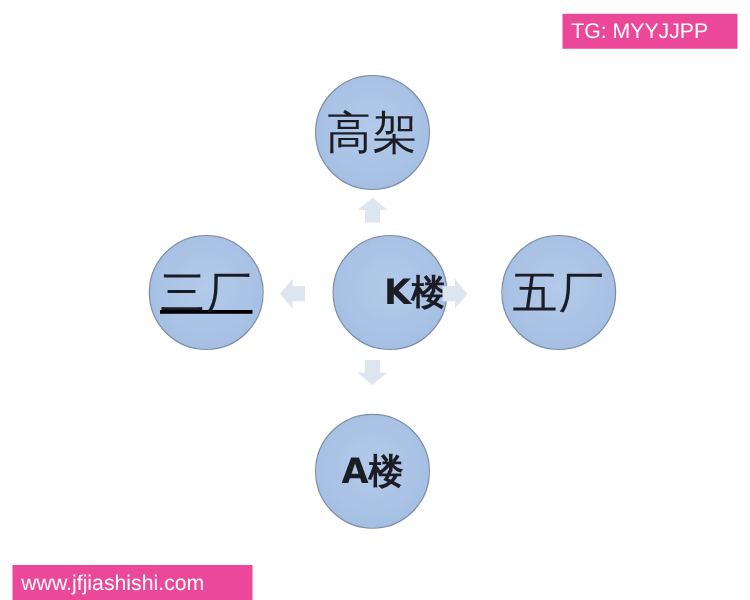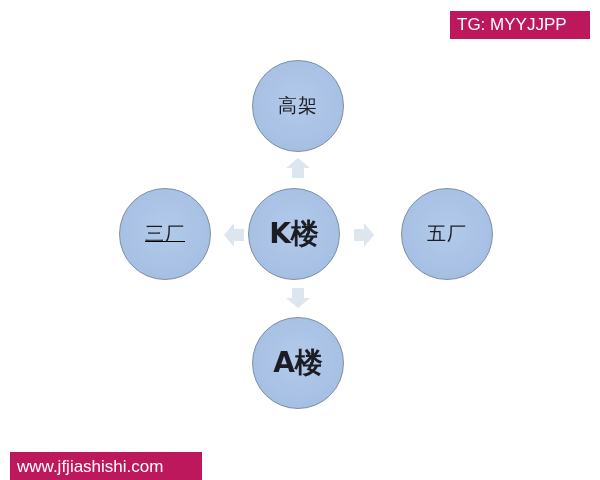--- a/index.html
+++ b/index.html
@@ -2,45 +2,45 @@
 <html><head>
 <meta charset="utf-8">
 <style>
   html, body { margin:0; padding:0; }
   body { width:600px; height:480px; background:#ffffff; position:relative; overflow:hidden;
          font-family:"DejaVu Sans", sans-serif; }
   .node { position:absolute; width:92px; height:92px; border-radius:50%;
           background:radial-gradient(circle at 50% 45%, #b3cae9 0%, #a6c0e4 70%, #9ab5dc 100%);
           border:1.5px solid #7e8ea6; box-sizing:border-box;
           display:flex; align-items:center; justify-content:center; }
-  .label { font-family:"DejaVu Serif", serif; font-size:19px; color:#1c1c24; letter-spacing:1px; }
+  .label { font-family:"DejaVu Serif", serif; font-size:36px; color:#1c1c24; letter-spacing:1px; }
   .label.bold { font-family:"DejaVu Sans", sans-serif; font-weight:bold; font-size:28px; letter-spacing:0; }
   .arrow { position:absolute; }
-  .tag { position:absolute; background:#be185d; color:#ffffff;
+  .tag { position:absolute; background:#ec4899; color:#ffffff;
          font-family:"Liberation Sans", sans-serif; font-size:17px; line-height:28px; padding:0 7px; }
 </style>
 </head>
 <body>
 
 <div class="tag" style="left:450px;top:11px;width:126px;">TG: MYYJJPP</div>
 
 <div>
   <div class="node" style="left:252px;top:60px;">
     <span class="label">高架</span>
   </div>
   <div class="node" style="left:119px;top:188px;text-decoration:underline;">
     <span class="label">三厂</span>
   </div>
-  <div class="node" style="left:248px;top:188px;">
+  <div class="node" style="left:266px;top:188px;justify-content:flex-end;">
     <span class="label bold">K楼</span>
   </div>
   <div class="node" style="left:401px;top:188px;">
     <span class="label">五厂</span>
   </div>
-  <div class="node" style="left:252px;top:317px;">
+  <div class="node" style="left:252px;top:331px;">
     <span class="label bold">A楼</span>
   </div>
 
   <svg class="arrow" style="left:285px;top:157px;" width="26" height="22" viewBox="0 0 26 22">
     <polygon points="13,1 25,11 19,11 19,21 7,21 7,11 1,11" fill="#dde5ef"></polygon>
   </svg>
   <svg class="arrow" style="left:223px;top:222px;" width="22" height="26" viewBox="0 0 22 26">
     <polygon points="1,13 11,1 11,7 21,7 21,19 11,19 11,25" fill="#dde5ef"></polygon>
   </svg>
   <svg class="arrow" style="left:353px;top:222px;" width="22" height="26" viewBox="0 0 22 26">

